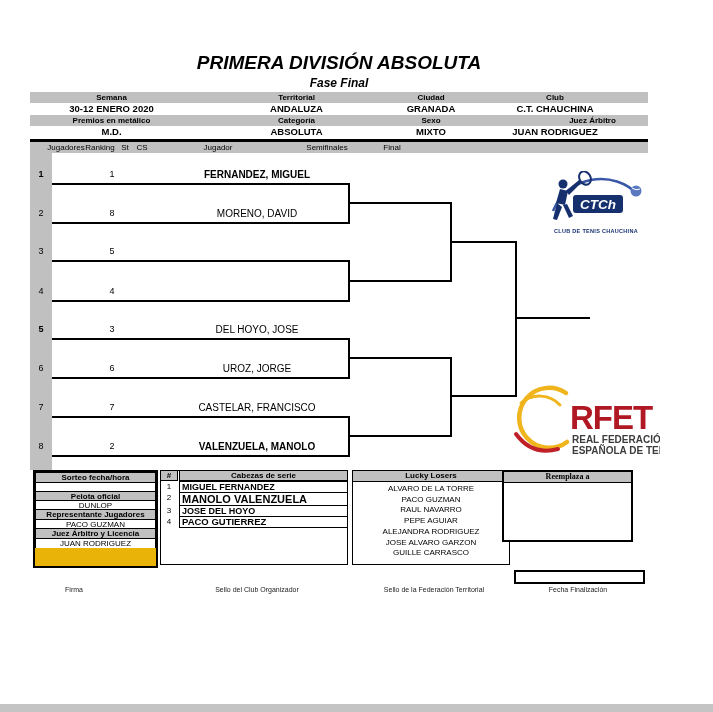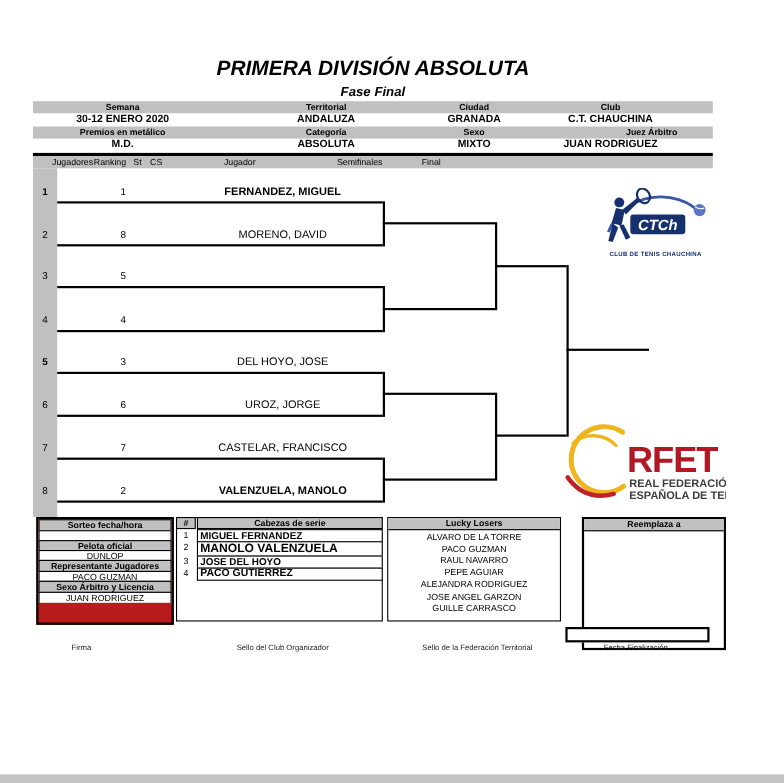--- a/index.html
+++ b/index.html
@@ -145,28 +145,28 @@
     <svg width="152" height="82" viewBox="0 0 152 82">
       <path d="M58 16 A 30 30 0 1 0 59 65" fill="none" stroke="#f0b41c" stroke-width="4.5" stroke-linecap="round"></path>
       <path d="M52 28 C 42 17, 24 16, 13 26" fill="none" stroke="#f0b41c" stroke-width="3" stroke-linecap="round"></path>
       <path d="M8 57 Q 24 79 50 72" fill="none" stroke="#c02028" stroke-width="4" stroke-linecap="round"></path>
       <text x="62" y="52" font-family="Liberation Sans, sans-serif" font-size="33" font-weight="bold" fill="#b01823" letter-spacing="-1">RFET</text>
       <text x="64" y="66" font-family="Liberation Sans, sans-serif" font-size="10" font-weight="bold" fill="#3d3d3d">REAL FEDERACIÓN</text>
       <text x="64" y="77" font-family="Liberation Sans, sans-serif" font-size="10" font-weight="bold" fill="#3d3d3d">ESPAÑOLA DE TENIS</text>
     </svg>
   </div>
 
-  <div class="abs" style="left:33px;top:470px;width:125px;height:98px;border:2px solid #000;box-sizing:border-box;background:#b91c1c;">
+  <div class="abs" style="left:33px;top:470px;width:125px;height:98px;border:2px solid #000;box-sizing:border-box;background:#eab308;">
     <div class="boxhdr" style="height:11px;">Sorteo fecha/hora</div>
     <div class="boxval" style="height:10px;margin-top:-1px;"></div>
     <div class="boxhdr" style="height:10px;margin-top:-1px;line-height:9px;">Pelota oficial</div>
     <div class="boxval" style="height:10px;margin-top:-1px;">DUNLOP</div>
     <div class="boxhdr" style="height:11px;margin-top:-1px;">Representante Jugadores</div>
     <div class="boxval" style="height:10px;margin-top:-1px;">PACO GUZMAN</div>
-    <div class="boxhdr" style="height:11px;margin-top:-1px;">Sexo Árbitro y Licencia</div>
+    <div class="boxhdr" style="height:11px;margin-top:-1px;">Juez Árbitro y Licencia</div>
     <div class="boxval" style="height:10px;margin-top:-1px;border-bottom:none;">JUAN RODRIGUEZ</div>
   </div>
 
   <div class="abs" style="left:160px;top:470px;width:188px;height:95px;border:1.5px solid #000;box-sizing:border-box;"></div>
   <div class="abs boxhdr" style="left:160px;top:470px;width:18px;height:11px;">#</div>
   <div class="abs boxhdr" style="left:179px;top:470px;width:169px;height:11px;">Cabezas de serie</div>
 
   <div class="abs ctr" style="left:160px;top:482px;width:18px;font-size:8px;">1</div>
   <div class="abs ctr" style="left:160px;top:493px;width:18px;font-size:8px;">2</div>
   <div class="abs ctr" style="left:160px;top:506px;width:18px;font-size:8px;">3</div>
@@ -178,26 +178,26 @@
   <div class="seedbox" style="top:516px;height:12px;font-size:9.5px;line-height:10px;">PACO GUTIERREZ</div>
 
   <div class="abs" style="left:352px;top:470px;width:158px;height:95px;border:1.5px solid #000;box-sizing:border-box;background:#fff;">
     <div class="boxhdr" style="height:11px;border:none;border-bottom:1px solid #000;">Lucky Losers</div>
     <div style="padding-top:2px;">
       <div class="lucky-line">ALVARO DE LA TORRE</div>
       <div class="lucky-line">PACO GUZMAN</div>
       <div class="lucky-line">RAUL NAVARRO</div>
       <div class="lucky-line">PEPE AGUIAR</div>
       <div class="lucky-line">ALEJANDRA RODRIGUEZ</div>
-      <div class="lucky-line">JOSE ANGEL GARZON</div>
+      <div class="lucky-line">JOSE ALVARO GARZON</div>
       <div class="lucky-line">GUILLE CARRASCO</div>
     </div>
   </div>
 
-  <div class="abs" style="left:529px;top:470px;width:131px;height:121px;border:2px solid #000;box-sizing:border-box;background:#fff;">
+  <div class="abs" style="left:502px;top:470px;width:131px;height:72px;border:2px solid #000;box-sizing:border-box;background:#fff;font-family:Liberation Serif, serif;">
     <div class="boxhdr" style="height:11px;border:none;border-bottom:1px solid #000;">Reemplaza a</div>
   </div>
 
   <div class="abs" style="left:514px;top:570px;width:131px;height:14px;border:2px solid #000;box-sizing:border-box;background:#fff;"></div>
 
   <div class="ftr" style="left:74px;">Firma</div>
   <div class="ftr" style="left:257px;">Sello del Club Organizador</div>
   <div class="ftr" style="left:434px;">Sello de la Federación Territorial</div>
   <div class="ftr" style="left:578px;">Fecha Finalización</div>
 

